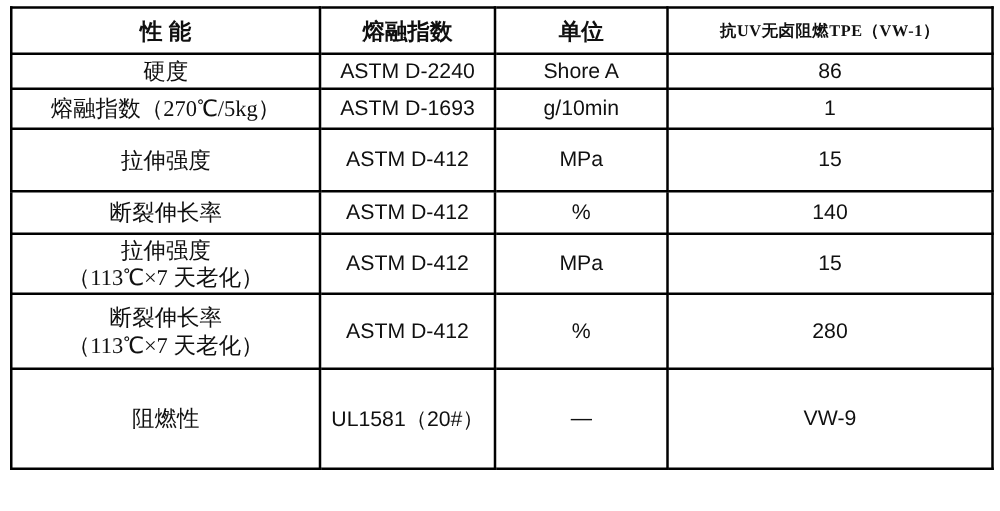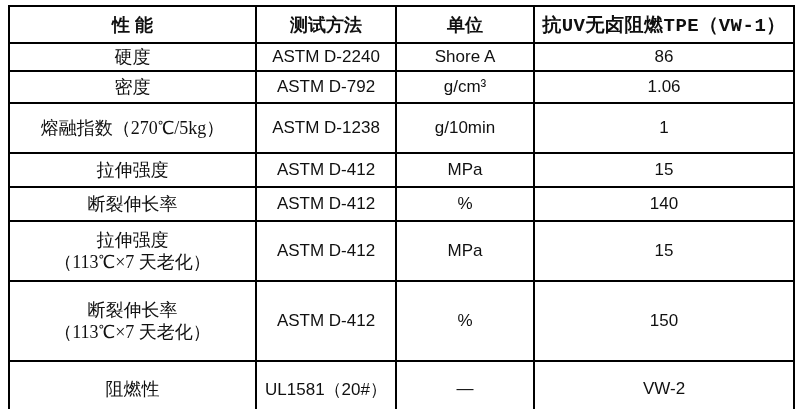--- a/index.html
+++ b/index.html
@@ -35,22 +35,22 @@
     overflow: hidden;
   }
   thead tr { height: 37px; }
   th {
     font-family: "Liberation Sans", sans-serif;
     font-weight: bold;
     font-size: 18px;
     color: #000000;
   }
   th.brand {
-    font-family: Liberation Mono, monospace;
-    font-size: 19px;
+    font-family: Liberation Serif, serif;
+    font-size: 13px;
     letter-spacing: 0.5px;
   }
   td.prop {
     font-family: "Liberation Serif", serif;
     font-size: 18px;
     line-height: 22px;
   }
   td.method, td.unit, td.value {
     font-family: "Liberation Sans", sans-serif;
     font-size: 17px;
@@ -72,21 +72,21 @@
   <table class="spec">
     <colgroup>
       <col style="width:247px">
       <col style="width:140px">
       <col style="width:138px">
       <col style="width:260px">
     </colgroup>
     <thead>
       <tr>
         <th>性 能</th>
-        <th>测试方法</th>
+        <th>熔融指数</th>
         <th>单位</th>
         <th class="brand">抗UV无卤阻燃TPE（VW-1）</th>
       </tr>
     </thead>
     <tbody>
         <tr>
           <td class="prop">
             <div>硬度</div>
           </td>
           <td class="method">
@@ -94,38 +94,24 @@
           </td>
           <td class="unit">
             <div>Shore A</div>
           </td>
           <td class="value">
             <div>86</div>
           </td>
         </tr>
         <tr>
           <td class="prop">
-            <div>密度</div>
-          </td>
-          <td class="method">
-            <div>ASTM D-792</div>
-          </td>
-          <td class="unit">
-            <div>g/cm³</div>
-          </td>
-          <td class="value">
-            <div>1.06</div>
-          </td>
-        </tr>
-        <tr>
-          <td class="prop">
             <div>熔融指数（270℃/5kg）</div>
           </td>
           <td class="method">
-            <div>ASTM D-1238</div>
+            <div>ASTM D-1693</div>
           </td>
           <td class="unit">
             <div>g/10min</div>
           </td>
           <td class="value">
             <div>1</div>
           </td>
         </tr>
         <tr>
           <td class="prop">
@@ -175,32 +161,32 @@
             <div>断裂伸长率</div>
             <div>（113℃×7 天老化）</div>
           </td>
           <td class="method">
             <div>ASTM D-412</div>
           </td>
           <td class="unit">
             <div>%</div>
           </td>
           <td class="value">
-            <div>150</div>
+            <div>280</div>
           </td>
         </tr>
         <tr>
           <td class="prop">
             <div>阻燃性</div>
           </td>
           <td class="method">
             <div>UL1581（20#）</div>
           </td>
           <td class="unit">
             <div>—</div>
           </td>
           <td class="value">
-            <div>VW-2</div>
+            <div>VW-9</div>
           </td>
         </tr>
       </tbody>
   </table>
 </div>
 
 </body></html>

